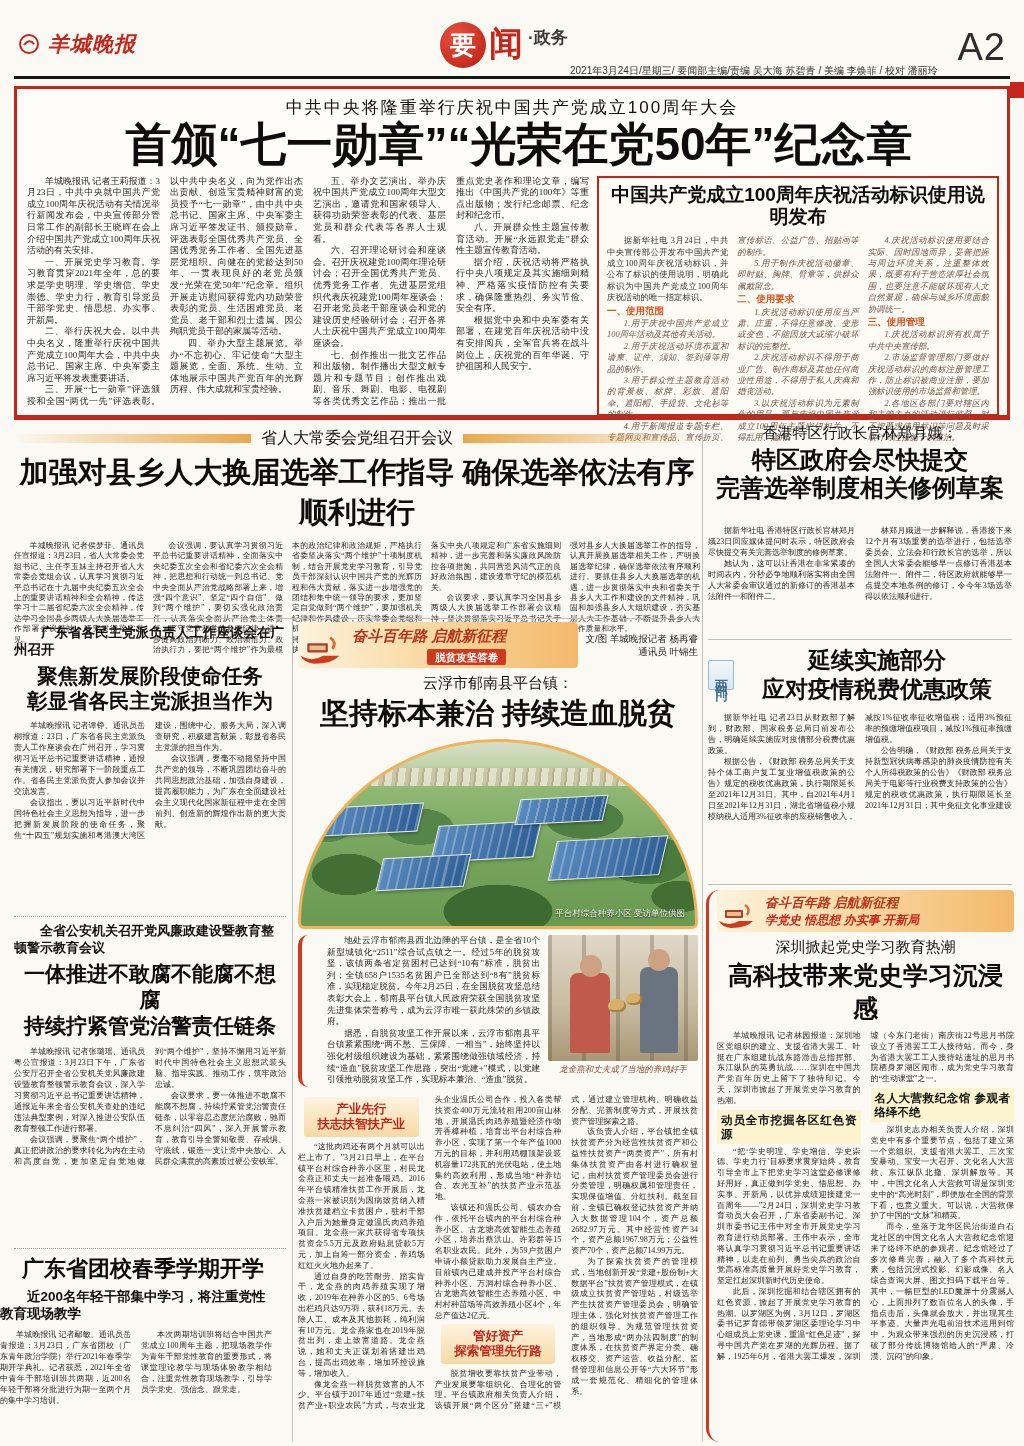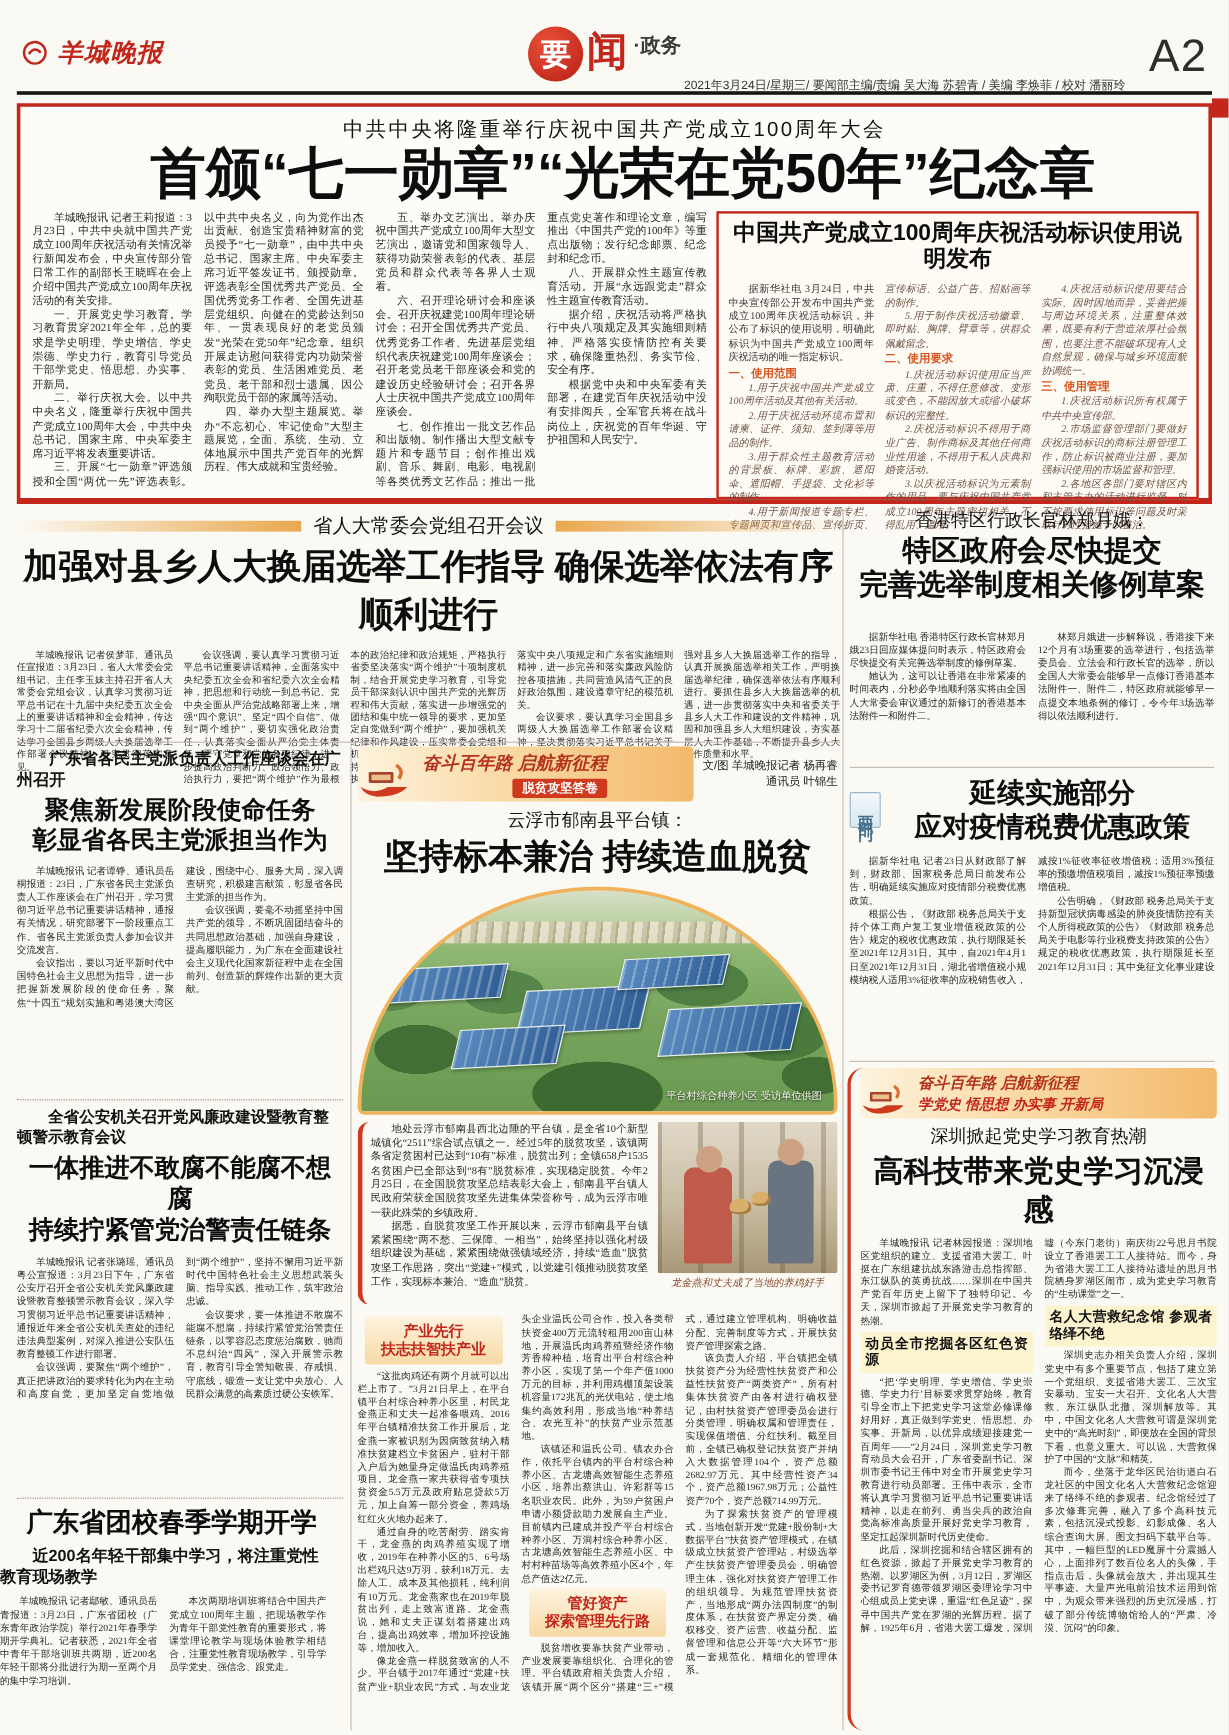--- a/index.html
+++ b/index.html
@@ -103,21 +103,21 @@
       radial-gradient(46px 26px at 6% 46%, #5b8a4e 60%, transparent 61%),
       radial-gradient(46px 26px at 96% 84%, #436f35 60%, transparent 61%); }
   .panel { position:absolute; border:1px solid #e6edf5;
     background:
       repeating-linear-gradient(90deg, rgba(255,255,255,.28) 0 2px, rgba(255,255,255,0) 2px 9px),
       linear-gradient(100deg,#5b8cc0,#2e5d93);
     transform:skewX(-16deg) rotate(-3deg); box-shadow:1px 2px 3px rgba(0,0,0,.25); }
   .photo-cap { position:absolute; right:10px; bottom:6px; color:#f4f2ea; font-size:8.5px;
     font-family:"Liberation Sans",sans-serif; text-shadow:0 1px 2px rgba(0,0,0,.8); }
   .feat-lead { font-size:8.6px; line-height:11.6px; overflow:hidden; }
-  .red-bracket { border-left:4px solid #cf3a1f; border-radius:10px 0 0 10px; padding-left:7px; }
+  .red-bracket { border-left:4px solid #cf3a1f; border-radius:10px 0 0 10px; padding-left:25px; }
   .chicken { position:relative; overflow:hidden; border-radius:2px;
     background:
       repeating-linear-gradient(90deg, rgba(92,78,56,.30) 0 4px, rgba(0,0,0,0) 4px 34px),
       linear-gradient(180deg,#e0d8c8 0%, #c9bda2 55%, #a99877 100%); }
   .person { position:absolute; border-radius:8px 8px 2px 2px; }
   .head { position:absolute; border-radius:50%; background:#cda183; }
   .hen { position:absolute; border-radius:50% 50% 40% 40%; background:#d8b06a;
     box-shadow:inset -2px -2px 0 rgba(120,80,30,.5); }
   .chick-cap { font-size:8.5px; color:#8a4a32; font-style:italic; text-align:center; margin-top:3px; }
   .feat-cols { column-count:3; column-gap:10px; font-size:8px; line-height:10.8px;

